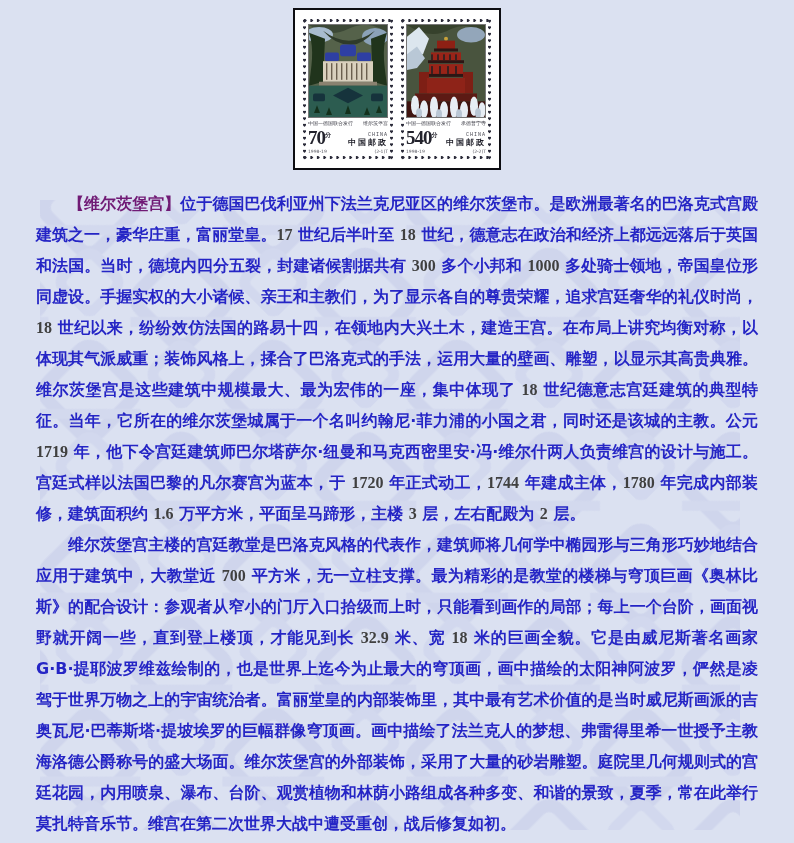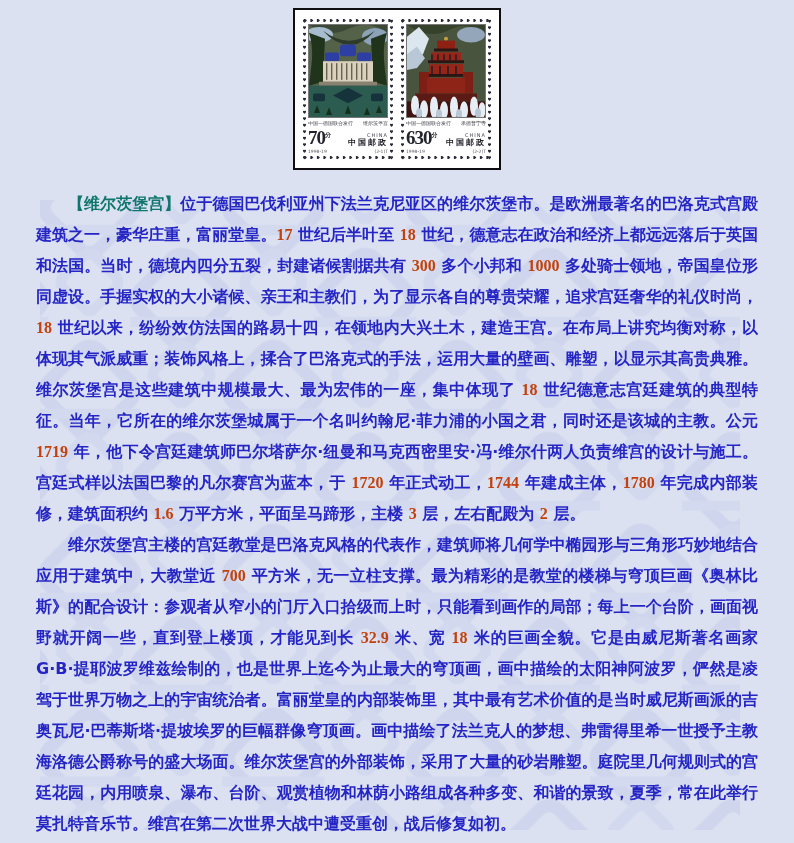--- a/index.html
+++ b/index.html
@@ -44,39 +44,39 @@
     font-size:5px; color:#3a3a44; margin-top:2px; line-height:6px; letter-spacing:0;
     transform-origin:left center;
   }
   .stamp-denom-row {
     display:flex; justify-content:space-between; align-items:flex-end;
     margin-top:1px; height:20px;
   }
   .denom { font-family:"Liberation Serif", serif; font-weight:bold;
     font-size:19px; line-height:18px; color:#23232d; letter-spacing:-1px; }
   .denom .unit { font-size:6px; vertical-align:super; letter-spacing:0; }
-  .post-block { text-align:right; }
+  .post-block { text-align:right;font-family:Liberation Mono, monospace; }
   .country { font-size:5px; color:#44444e; letter-spacing:1px; line-height:6px; }
   .post-cn { font-size:8px; font-weight:bold; color:#1c1c26; letter-spacing:2px; line-height:9px; }
   .stamp-footer-row {
     display:flex; justify-content:space-between;
     font-size:4.5px; color:#55555f; margin-top:2px; line-height:5px;
   }
 
   
   .article {
     position:absolute; top:188px; left:36px; right:36px;
     color:#2525c5;
     font-size:16px; font-weight:bold;
     line-height:31px;
     text-align:justify;
   }
   .article p { text-indent:2em; }
-  .article-heading { color:#0f766e; }
-  .num { font-family:"Liberation Serif", serif; color:#c2410c; }
+  .article-heading { color:#701a75; }
+  .num { font-family:"Liberation Serif", serif; color:#404040; }
 </style>
 </head>
 <body>
 
 <svg class="watermark" viewBox="0 0 700 630" xmlns="http://www.w3.org/2000/svg" aria-hidden="true">
   <defs>
     <pattern id="wm" width="130" height="130" patternUnits="userSpaceOnUse" patternTransform="rotate(45 350 315)">
       <rect x="14" y="14" width="72" height="72" rx="14" fill="none" stroke="#c7cde9" stroke-width="13"></rect>
       <rect x="80" y="80" width="46" height="46" rx="10" fill="none" stroke="#ccd2ec" stroke-width="11"></rect>
       <path d="M30 102 L102 30" stroke="#cdd3ec" stroke-width="10" fill="none"></path>
@@ -197,21 +197,21 @@
             <ellipse cx="32" cy="91" rx="3" ry="5"></ellipse>
           <ellipse cx="52" cy="91" rx="3" ry="5"></ellipse>
             <ellipse cx="71" cy="90" rx="3" ry="5"></ellipse>
         </g>
       </svg>
       <div class="stamp-caption-row">
         <span>中国—德国联合发行</span>
         <span>承德普宁寺</span>
       </div>
       <div class="stamp-denom-row">
-        <span class="denom"><span>630</span><span class="unit">分</span></span>
+        <span class="denom"><span>540</span><span class="unit">分</span></span>
         <span class="post-block">
           <div class="country">CHINA</div>
           <div class="post-cn">中国邮政</div>
         </span>
       </div>
       <div class="stamp-footer-row">
         <span>1998-19</span>
         <span>(2-2)T</span>
       </div>
     </div>

